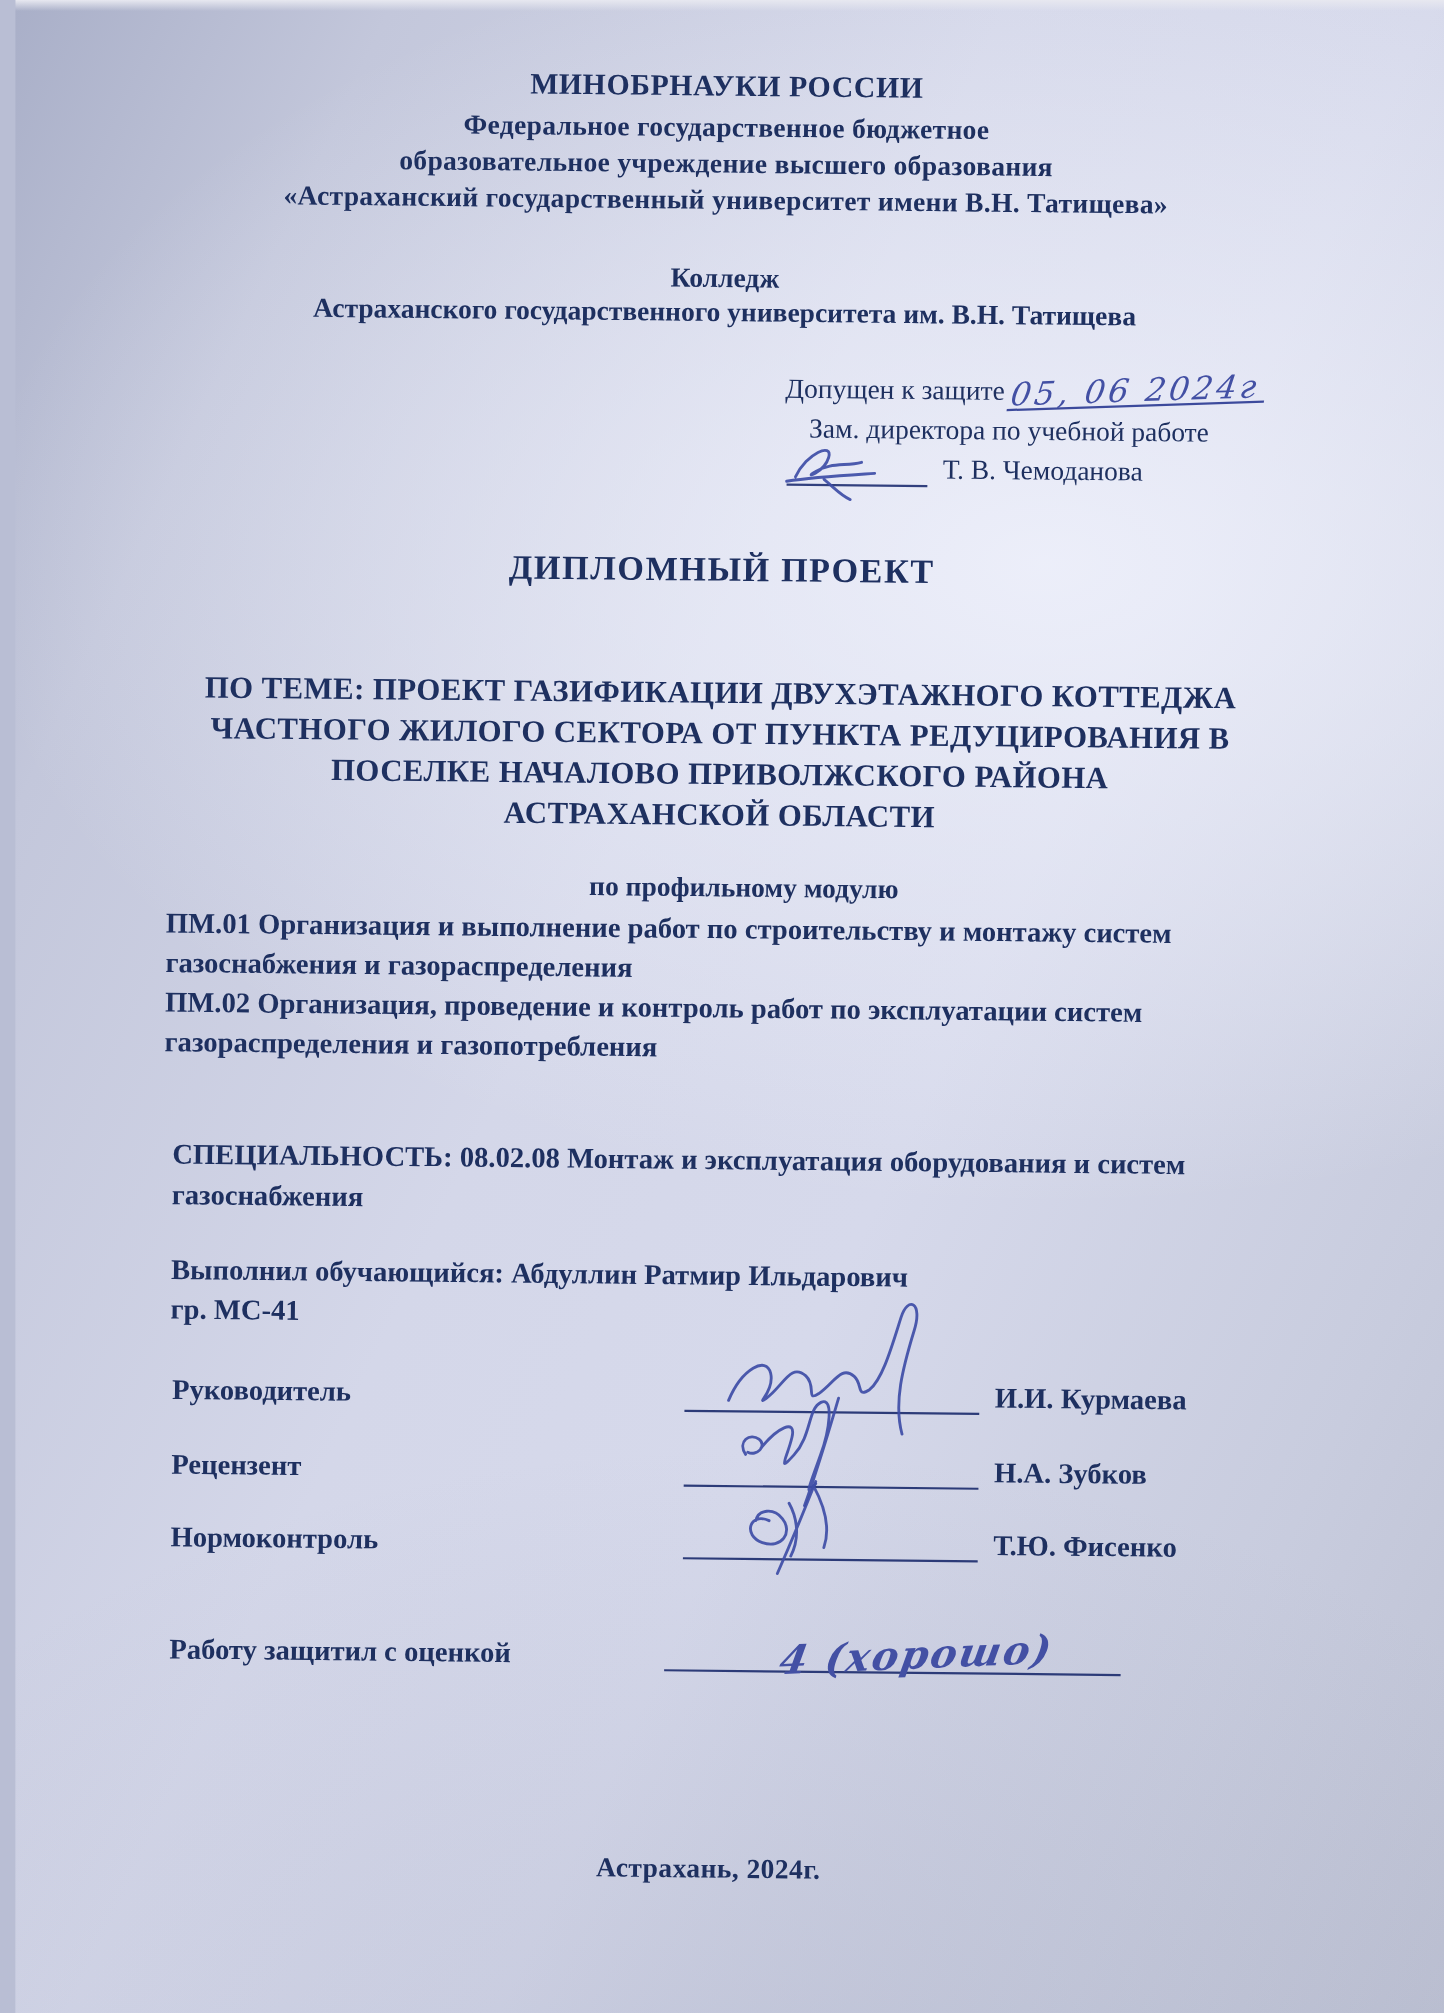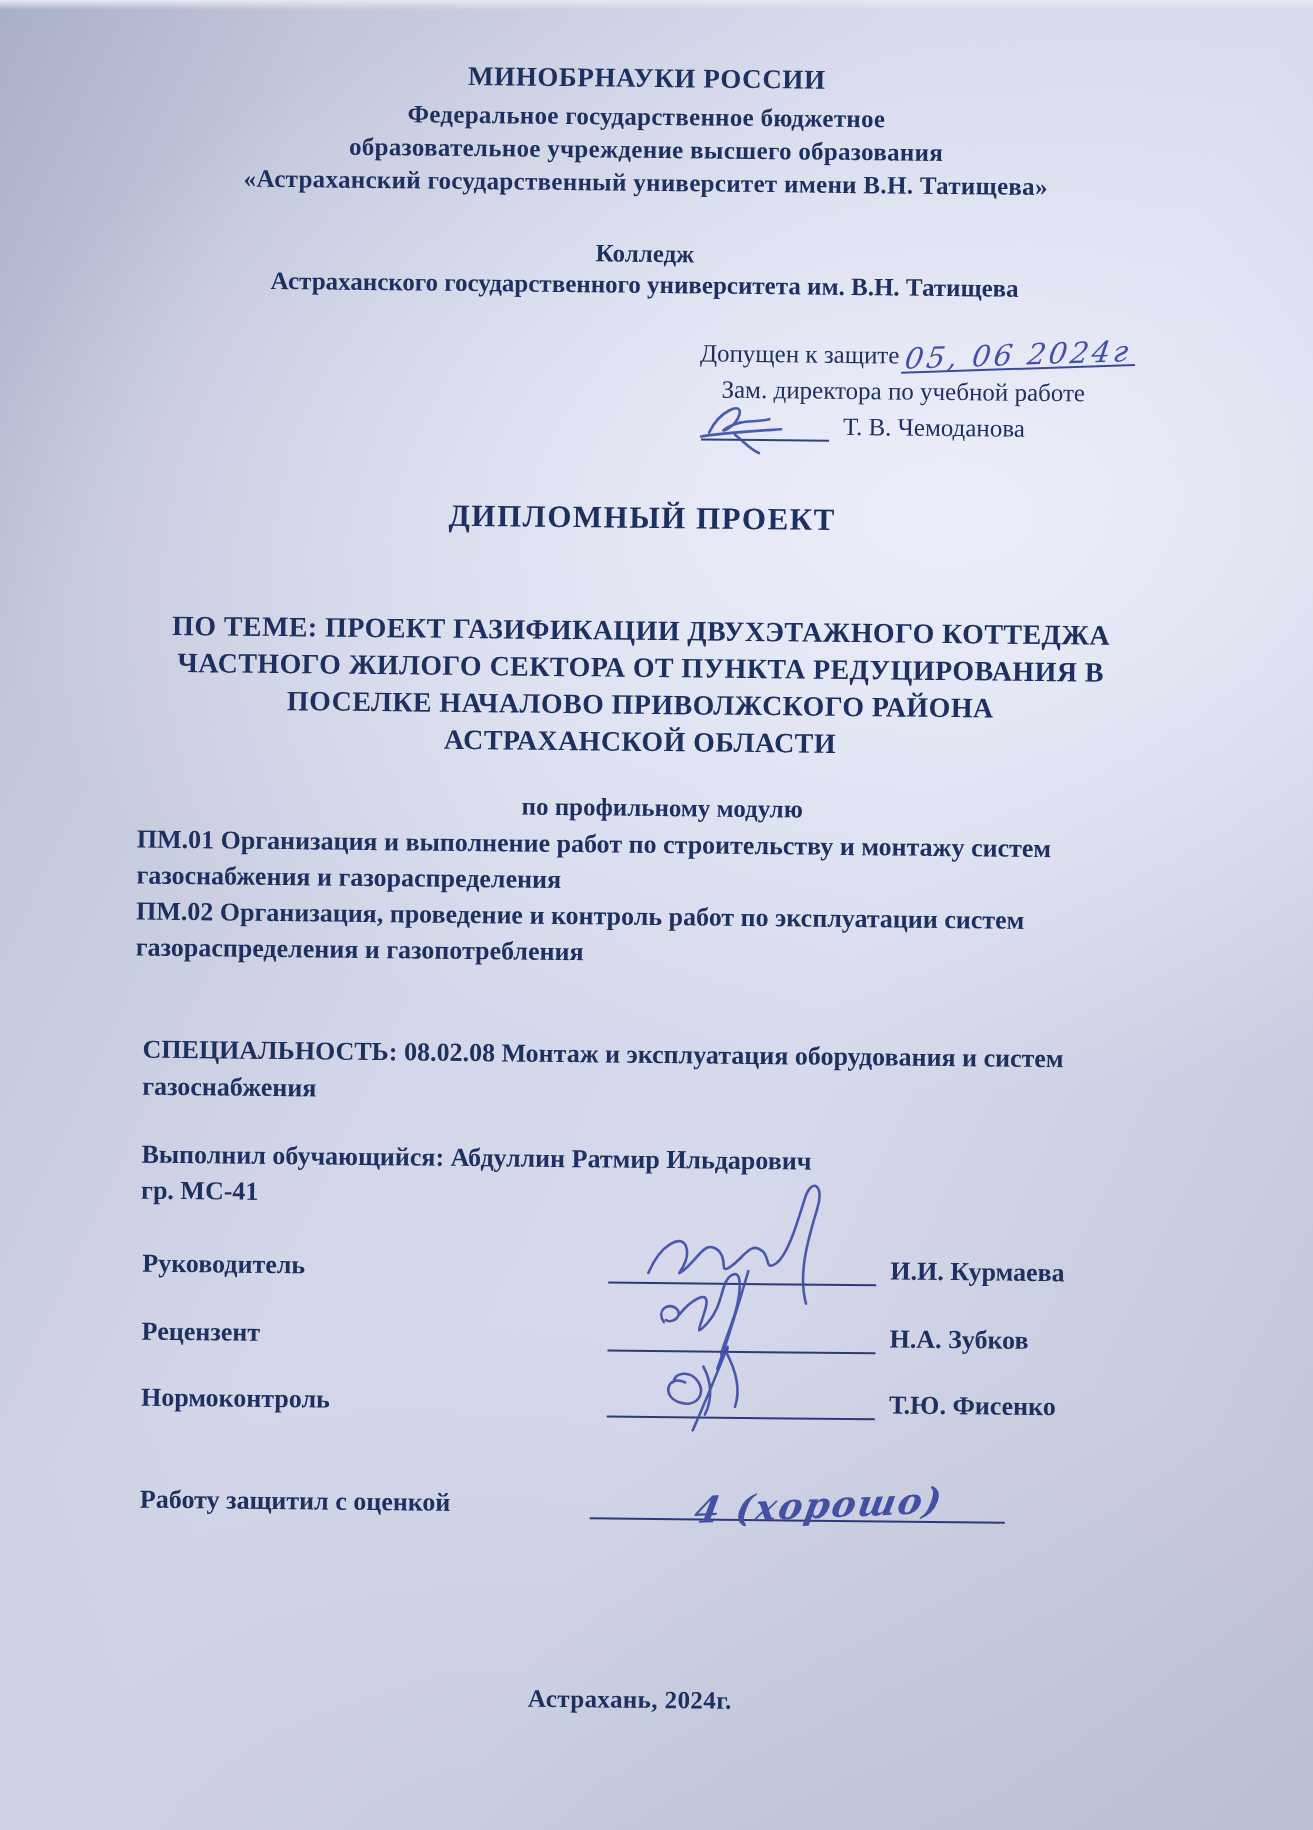--- a/index.html
+++ b/index.html
@@ -8,20 +8,21 @@
     font-family:"Liberation Serif", serif;
     background:#b9bed4;
   }
   .paper{
     position:absolute;inset:0;
     background:
       linear-gradient(#e7e8f0 0px, rgba(231,232,240,0) 10px),
       radial-gradient(1500px 900px at 72% 28%, rgba(240,242,252,.85), rgba(240,242,252,0) 65%),
       radial-gradient(1600px 1100px at 50% 108%, rgba(148,154,178,.28), rgba(148,154,178,0) 60%),
       linear-gradient(115deg,#a9afc8 0%,#c3c7db 16%,#d4d7e9 42%,#d6d9eb 60%,#c8ccde 84%,#bdc1d3 100%);
+    margin-left: 14px;
   }
   .content{
     position:absolute;inset:0;
     transform:rotate(0.6deg);
     transform-origin:50% 40%;
     color:#1e3060;
   }
   .blk{position:absolute;}
   .center{left:0;width:1280px;text-align:center;}
 

